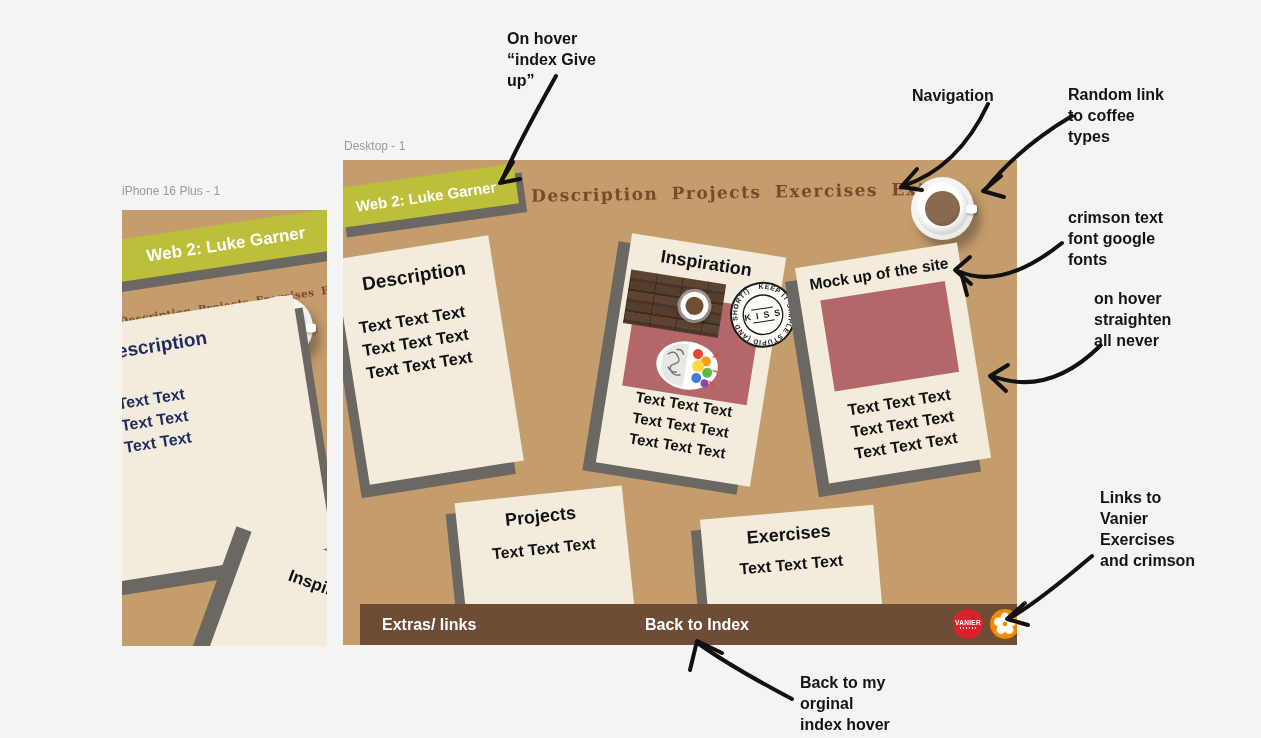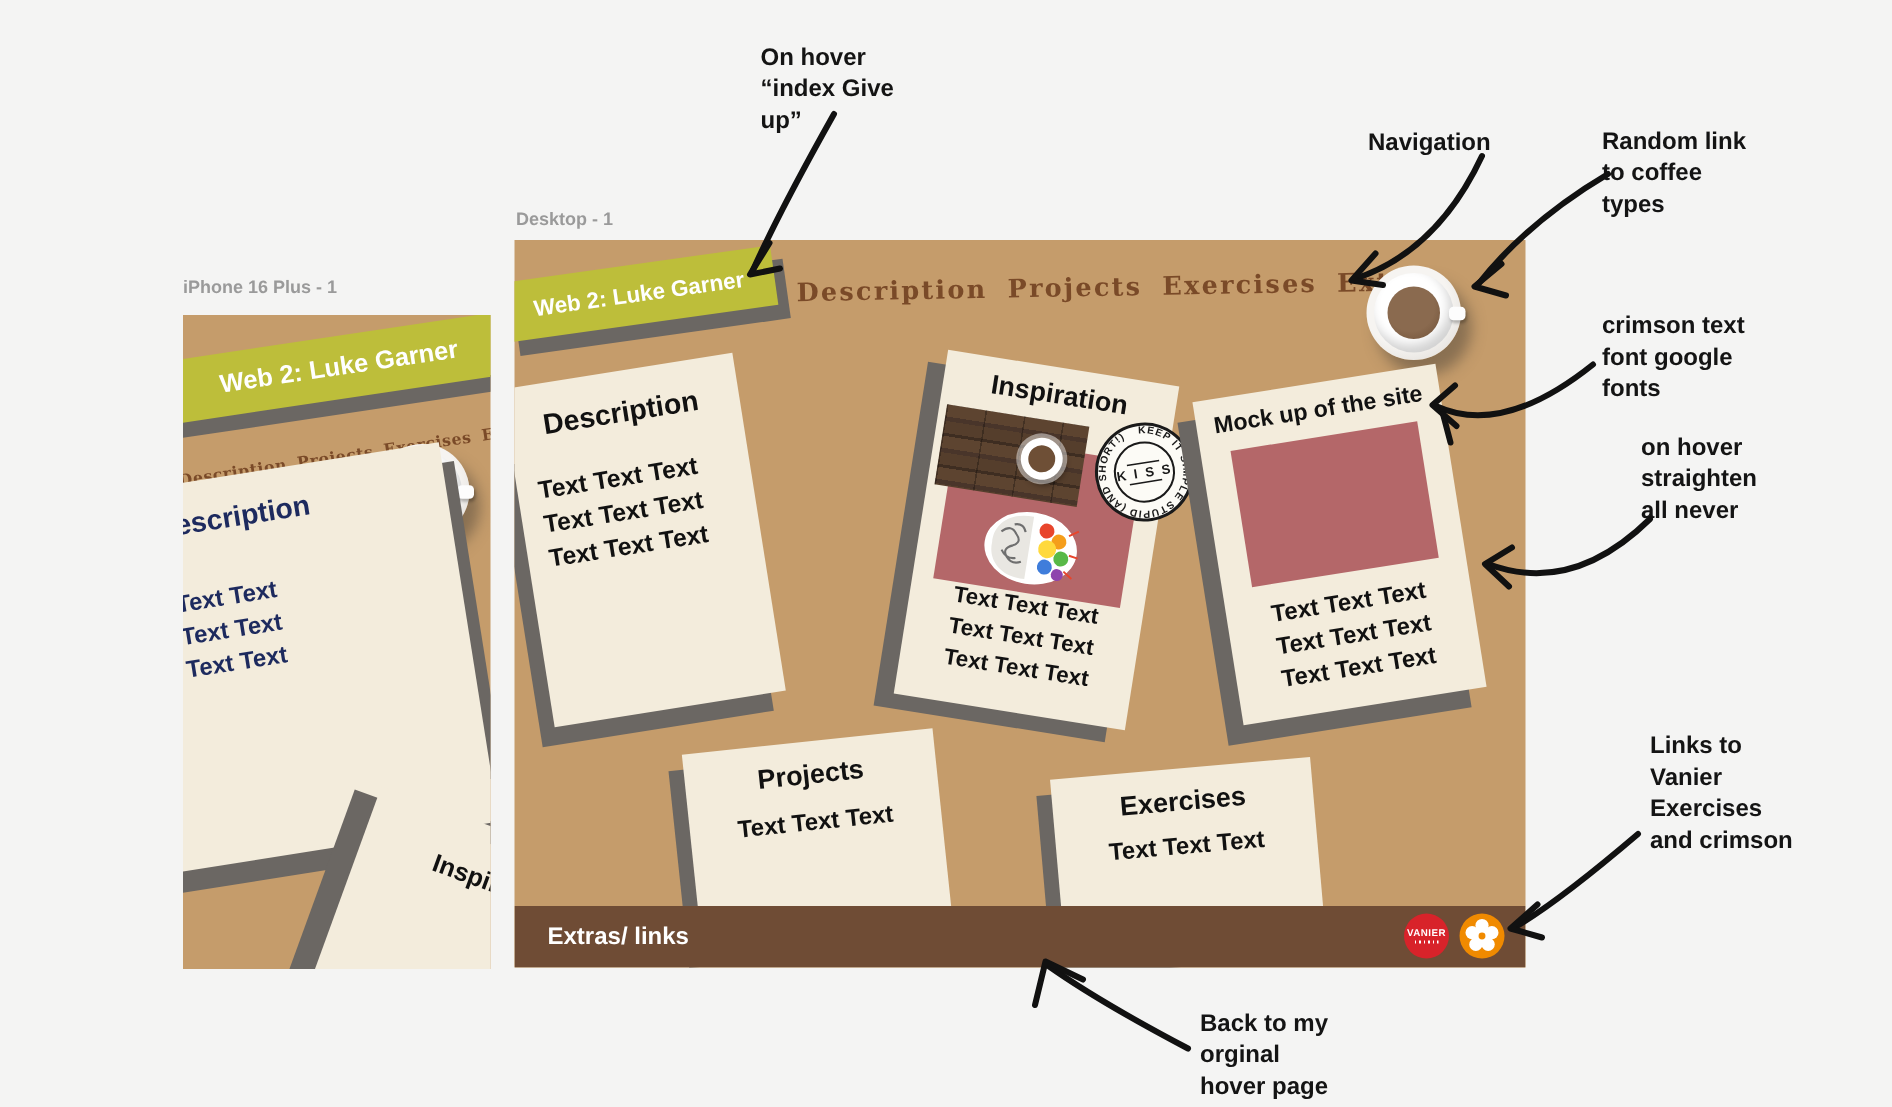--- a/index.html
+++ b/index.html
@@ -8,21 +8,21 @@
     --navy:#1d2a5e; --ink:#141414; --vanier_red:#d8232a; --omnivox_orange:#f08a00;
     --label_gray:#9a9a9a;
   }
   *{box-sizing:border-box;}
   html,body{margin:0;padding:0;}
   body{
     width:1261px;height:738px;position:relative;overflow:hidden;
     background:var(--canvas);
     font-family:"Liberation Sans",sans-serif;color:var(--ink);
   }
-  .frame-label{position:absolute;font-size:12px;color:var(--label_gray);white-space:nowrap;font-weight:bold;}
+  .frame-label{position:absolute;font-size:12px;color:var(--label_gray);white-space:nowrap;}
   .frame{position:absolute;background:var(--tan);overflow:hidden;}
 
   
   .banner{
     position:absolute;background:var(--green);display:flex;align-items:center;justify-content:center;
     color:#fff;font-weight:bold;box-shadow:7px 10px 0 var(--shadow);white-space:nowrap;
   }
   .handnav{
     position:absolute;font-family:"DejaVu Serif",serif;font-weight:bold;color:var(--nav_brown);
     white-space:nowrap;letter-spacing:1.5px;word-spacing:6px;
@@ -86,21 +86,21 @@
   #desk-mock .card-lines{position:absolute;left:0;top:138px;width:100%;text-align:center;font-size:16px;line-height:22px;}
 
   #desk-proj{left:118px;top:334px;width:168px;height:132px;transform:rotate(-6deg);box-shadow:-10px 10px 0 var(--shadow);}
   #desk-proj .card-title{position:absolute;left:0;top:12px;width:100%;text-align:center;font-size:18px;}
   #desk-proj .card-lines{position:absolute;left:0;top:46px;width:100%;text-align:center;font-size:16px;}
 
   #desk-exer{left:362px;top:352px;width:174px;height:122px;transform:rotate(-5deg);box-shadow:-10px 10px 0 var(--shadow);}
   #desk-exer .card-title{position:absolute;left:0;top:12px;width:100%;text-align:center;font-size:18px;}
   #desk-exer .card-lines{position:absolute;left:0;top:44px;width:100%;text-align:center;font-size:16px;}
 
-  #desk-footer{position:absolute;left:0;top:444px;width:674px;height:41px;background:var(--footer_brown);
+  #desk-footer{position:absolute;left:17px;top:444px;width:674px;height:41px;background:var(--footer_brown);
     display:flex;align-items:center;color:#fff;font-weight:bold;z-index:5;}
   #footer-extras{position:absolute;left:22px;font-size:16px;}
   #footer-back{position:absolute;left:0;width:100%;text-align:center;font-size:16px;}
   .badge{position:absolute;top:5px;width:30px;height:30px;border-radius:50%;}
   #vanier-badge{left:593px;background:var(--vanier_red);display:flex;flex-direction:column;align-items:center;justify-content:center;}
   #vanier-badge .vtxt{font-size:6.5px;font-weight:bold;color:#fff;letter-spacing:.3px;line-height:7px;}
   #vanier-badge .vline{width:16px;height:2px;margin-top:1px;
     background:repeating-linear-gradient(90deg,#fff 0 1px,transparent 1px 3px);}
   #omnivox-badge{left:630px;background:var(--omnivox_orange);}
 
@@ -221,20 +221,21 @@
 
   <div class="paper" id="desk-exer">
     <div class="card-title">Exercises</div>
     <div class="card-lines">
       <div>Text Text Text</div>
     </div>
   </div>
 
   <div id="desk-footer">
     <div id="footer-extras">Extras/ links</div>
+    <div id="footer-back">Back to Index</div>
     <div class="badge" id="vanier-badge">
       <div class="vtxt">VANIER</div>
       <div class="vline"></div>
     </div>
     <div class="badge" id="omnivox-badge">
       <svg viewBox="0 0 30 30" width="30" height="30">
         <g fill="#ffffff">
           <circle cx="15" cy="8" r="4.4"></circle>
           <circle cx="21.6" cy="12.8" r="4.4"></circle>
           <circle cx="19.1" cy="20.6" r="4.4"></circle>
@@ -273,21 +274,21 @@
 </div>
 <div class="anno" id="anno-links">
   <div>Links to</div>
   <div>Vanier</div>
   <div>Exercises</div>
   <div>and crimson</div>
 </div>
 <div class="anno" id="anno-back">
   <div>Back to my</div>
   <div>orginal</div>
-  <div>hover page</div>
+  <div>index hover</div>
 </div>
 
 <svg id="arrow-layer" width="1261" height="738">
   <g stroke="#111" stroke-width="4" fill="none" stroke-linecap="round" stroke-linejoin="round">
     <path d="M556,76 Q520,140 502,180"></path>
     <path d="M513,162 L500,183 L520,179"></path>
 
     <path d="M988,104 Q958,168 903,186"></path>
     <path d="M917,169 L901,187 L922,190"></path>
 

